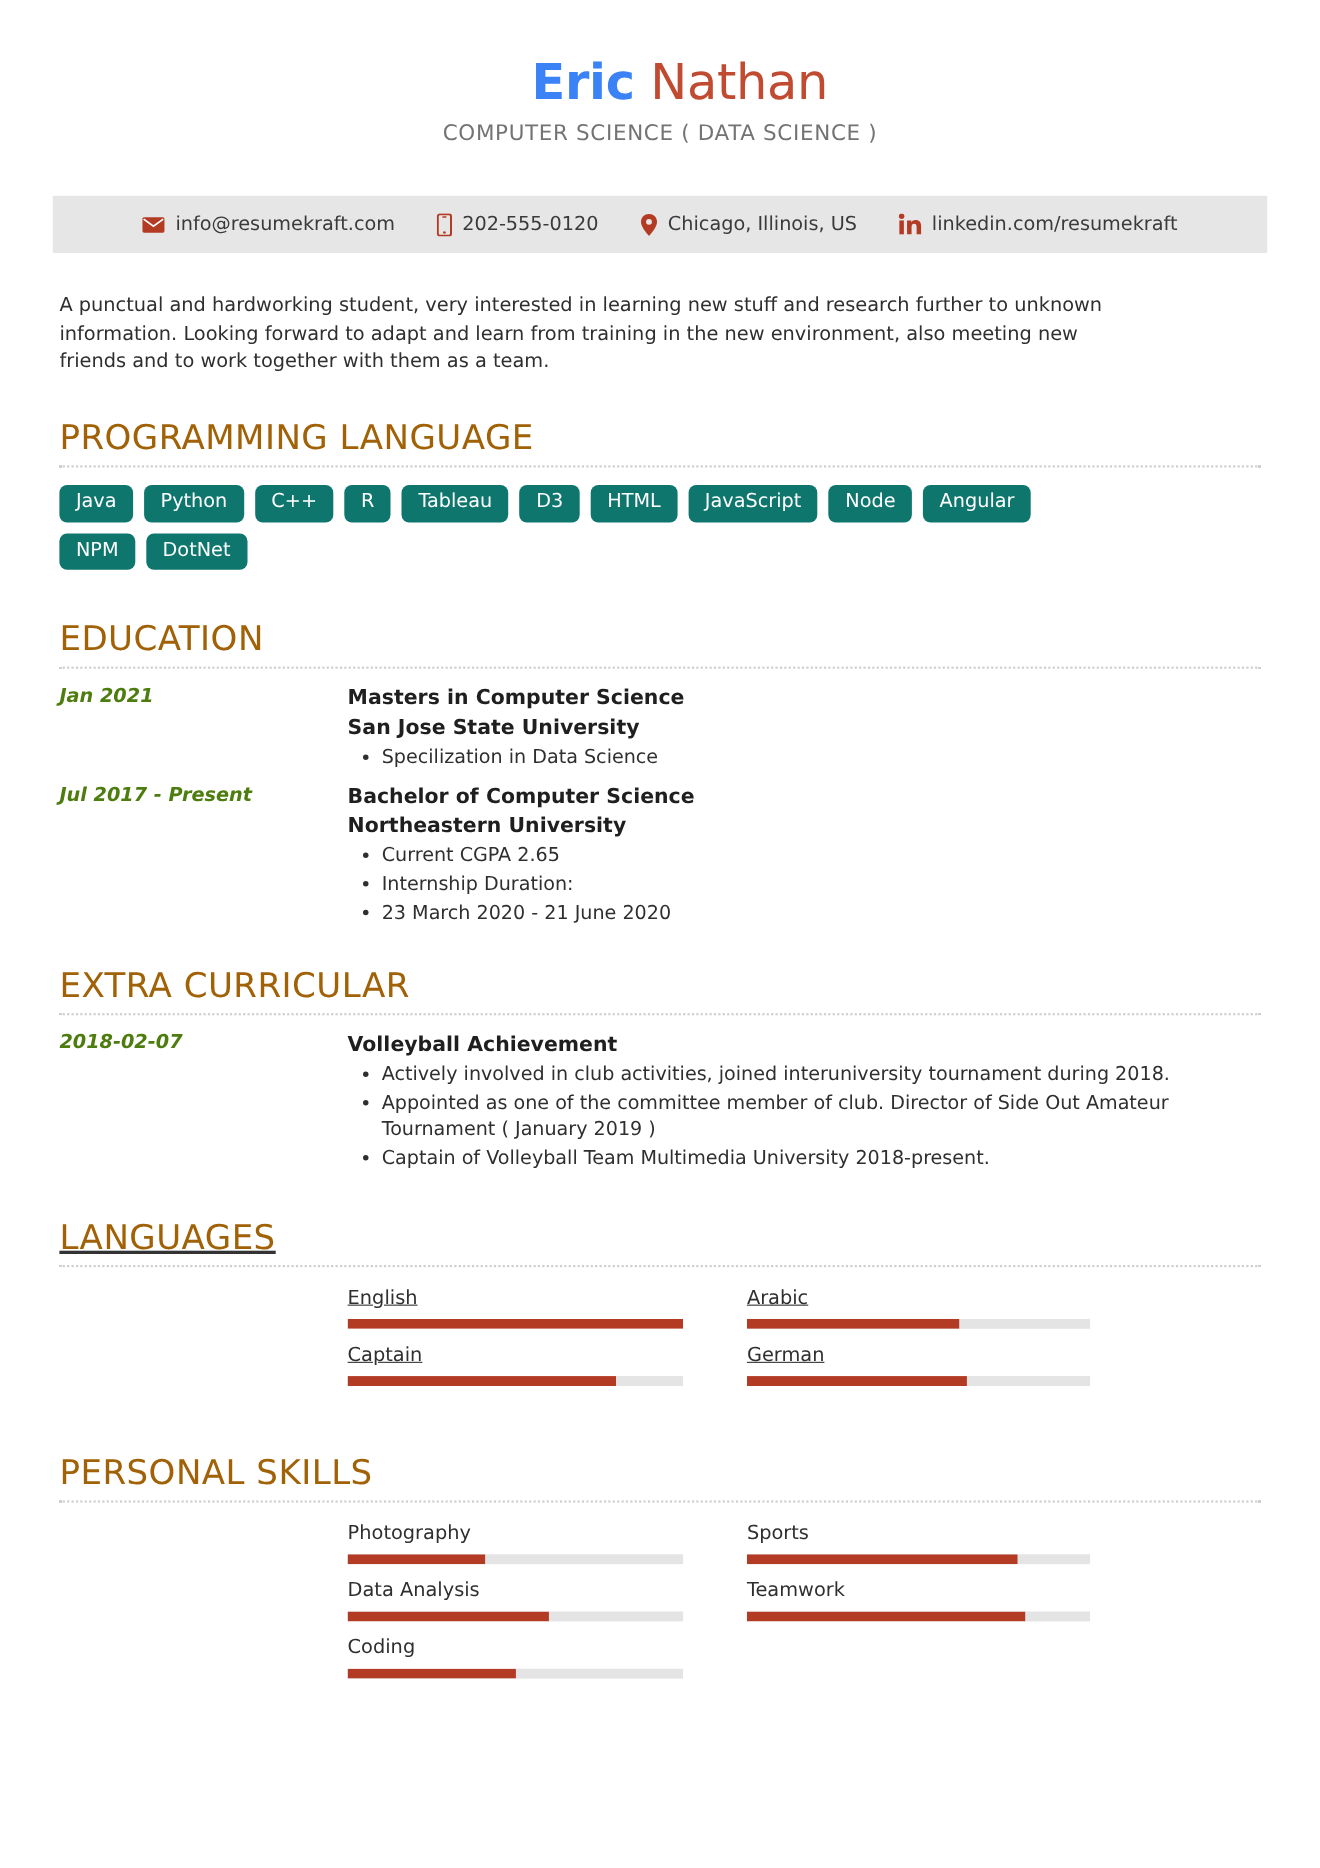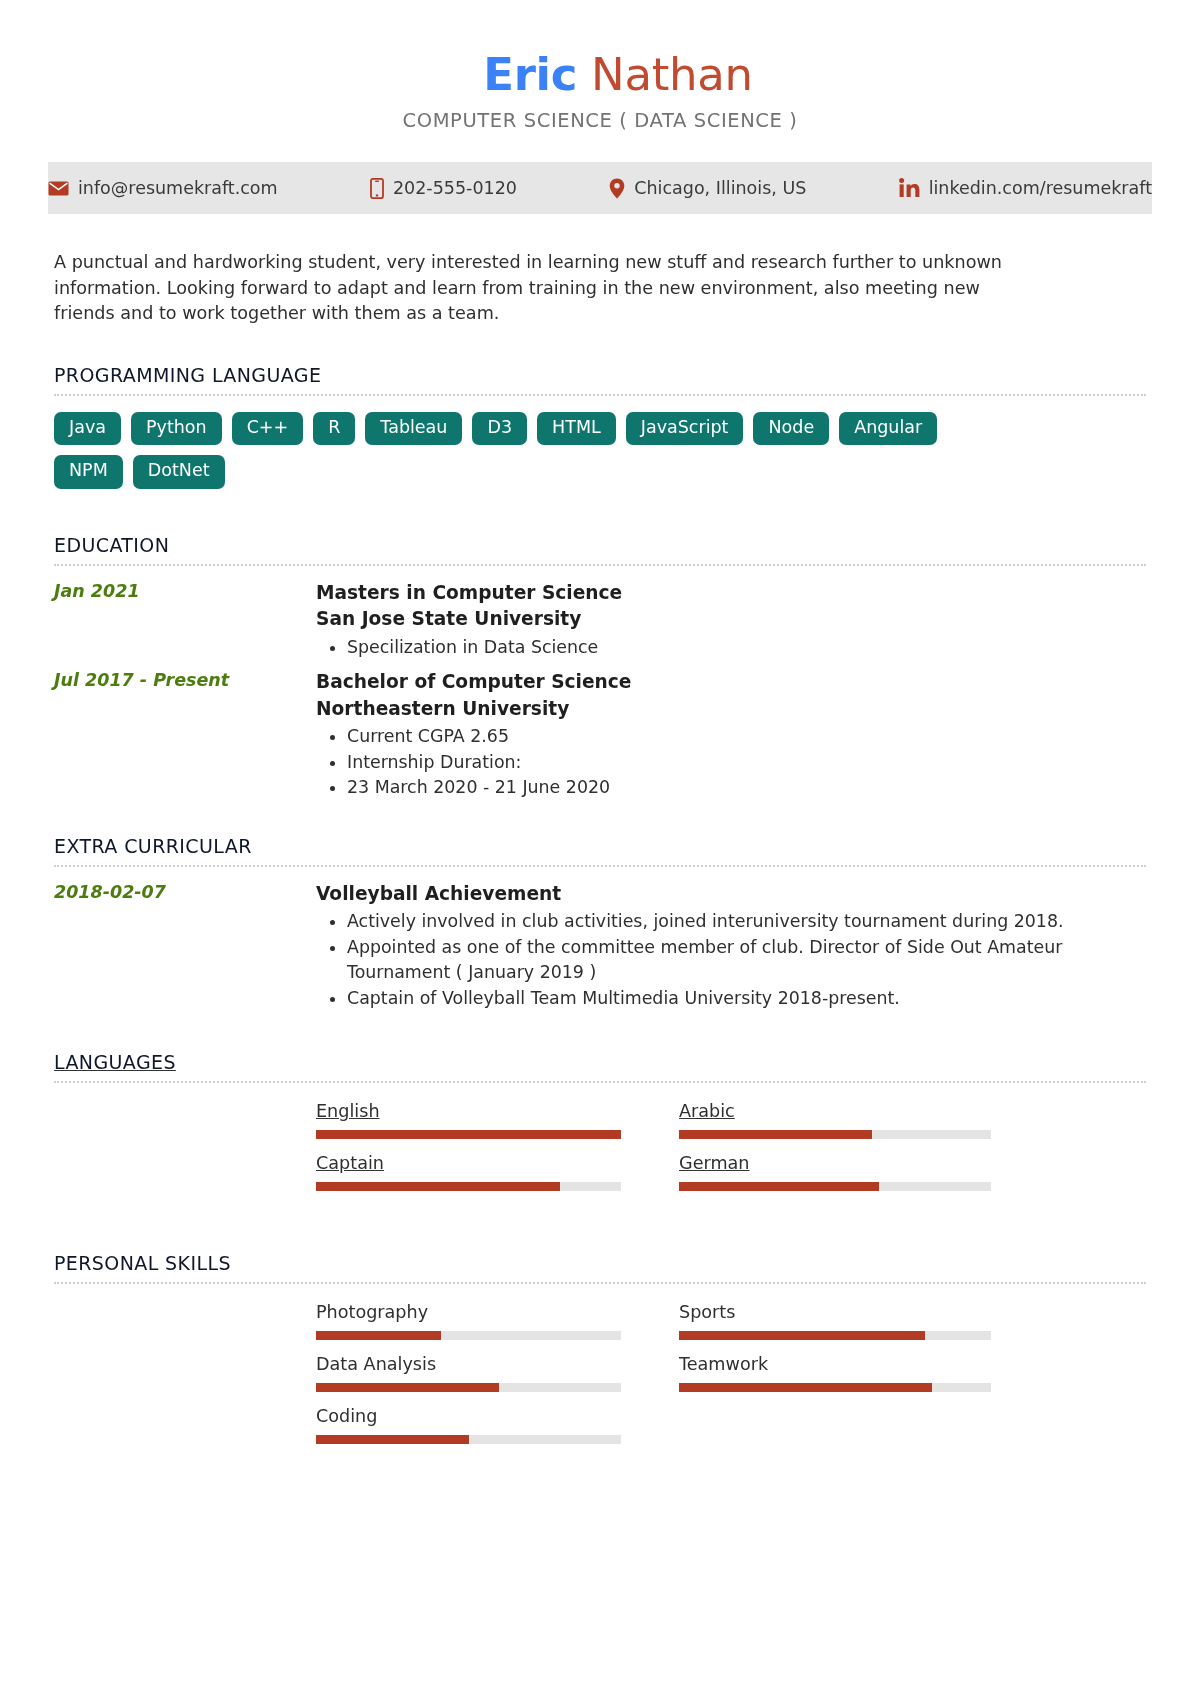--- a/index.html
+++ b/index.html
@@ -34,26 +34,26 @@
   .subtitle {
     margin-top: 12px;
     font-size: 19.5px;
     letter-spacing: 0.6px;
     color: #737373;
     font-weight: 400;
   }
 
   
   .contactbar {
-    margin-top: 30px;
+    margin-top: 46px;
     background: #e6e6e6;
     height: 52px;
     display: flex;
     align-items: center;
-    justify-content: space-between;
+    justify-content: center;
     gap: 38px;
     width: 1104px;
   }
   .citem { display: flex; align-items: center; gap: 9px; }
   .citem .ctext { font-size: 17.5px; color: #3a3a3a; white-space: nowrap; }
   .ic { display: inline-flex; align-items: center; justify-content: center; }
   .ic svg { display: block; }
 
   
   .summary {
@@ -61,22 +61,22 @@
     padding: 0 6px;
     font-size: 17.6px;
     line-height: 1.46;
     color: #2f2f2f;
     max-width: 990px;
   }
 
   
   .section { margin-top: 38px; padding: 0 6px; }
   .sec-title {
-    font-size: 19px;
-    color: #0f172a;
+    font-size: 31px;
+    color: #a16207;
     letter-spacing: 0.4px;
     font-weight: 400;
     line-height: 1.1;
   }
   .sec-rule {
     margin-top: 8px;
     border-top: 2px dotted #cfcfcf;
     height: 0;
   }
 

